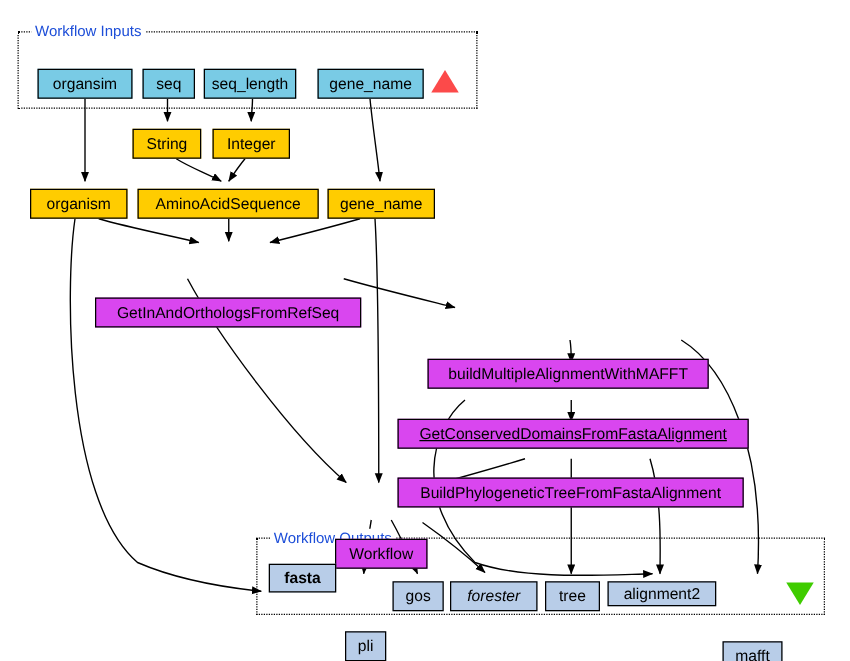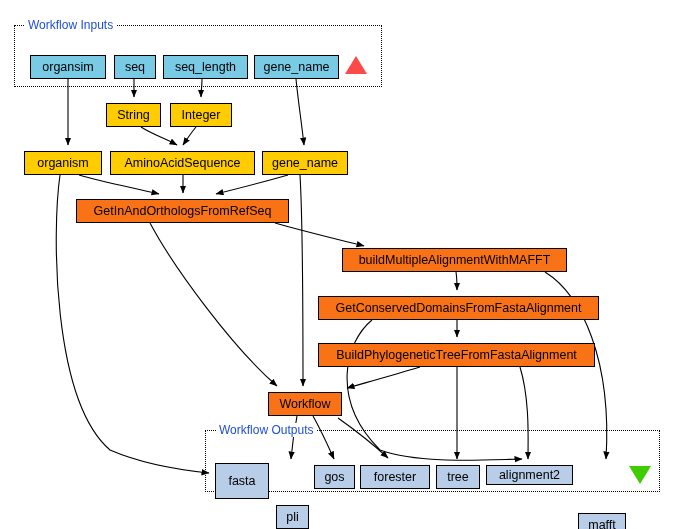--- a/index.html
+++ b/index.html
@@ -47,21 +47,21 @@
     align-items: center;
     justify-content: center;
     font-size: 12.5px;
     color: #000000;
     white-space: nowrap;
     line-height: 1;
     text-align: center;
   }
   .node.input  { background: #79cbe5; }
   .node.data   { background: #ffcc00; }
-  .node.proc   { background: #f97316; }
+  .node.proc   { background: #d946ef; margin-top: 39px; }
   .node.output { background: #b8cde8; }
   .tri {
     position: absolute;
     width: 0;
     height: 0;
   }
   .tri.up {
     border-left: 11px solid transparent;
     border-right: 11px solid transparent;
     border-bottom: 18px solid #fc4a4a;
@@ -112,36 +112,36 @@
 
   <div id="cluster-layer">
       <div class="cluster" style="left: 14px; top: 25px; width: 368px; height: 62px;"></div>
       <div class="cluster-label" style="left: 25px; top: 18px;">Workflow Inputs</div>
       <div class="cluster" style="left: 205px; top: 430px; width: 455px; height: 62px;"></div>
       <div class="cluster-label" style="left: 216px; top: 423px;">Workflow Outputs</div>
     </div>
   <div id="node-layer">
       <div class="node input" style="left: 30px; top: 55px; width: 76px; height: 24px;">organsim</div>
       <div class="node input" style="left: 114px; top: 55px; width: 42px; height: 24px;">seq</div>
-      <div class="node input" style="left: 163px; top: 55px; width: 85px; height: 24px;">seq_length</div>
+      <div class="node input" style="left: 163px; top: 55px; width: 74px; height: 24px;">seq_length</div>
       <div class="node input" style="left: 254px; top: 55px; width: 85px; height: 24px;">gene_name</div>
       <div class="node data" style="left: 106px; top: 103px; width: 55px; height: 24px;">String</div>
       <div class="node data" style="left: 170px; top: 103px; width: 62px; height: 24px;">Integer</div>
       <div class="node data" style="left: 24px; top: 151px; width: 78px; height: 24px;">organism</div>
       <div class="node data" style="left: 110px; top: 151px; width: 145px; height: 24px;">AminoAcidSequence</div>
       <div class="node data" style="left: 262px; top: 151px; width: 86px; height: 24px;">gene_name</div>
       <div class="node proc" style="left: 76px; top: 199px; width: 213px; height: 24px;">GetInAndOrthologsFromRefSeq</div>
       <div class="node proc" style="left: 342px; top: 248px; width: 225px; height: 24px;">buildMultipleAlignmentWithMAFFT</div>
-      <div class="node proc" style="left: 318px; top: 296px; width: 281px; height: 24px;">GetConservedDomainsFromFastaAlignment</div>
+      <div class="node proc" style="left: 318px; top: 296px; width: 281px; height: 24px; text-decoration: underline;">GetConservedDomainsFromFastaAlignment</div>
       <div class="node proc" style="left: 318px; top: 343px; width: 277px; height: 24px;">BuildPhylogeneticTreeFromFastaAlignment</div>
       <div class="node proc" style="left: 268px; top: 392px; width: 74px; height: 24px;">Workflow</div>
-      <div class="node output" style="left: 215px; top: 463px; width: 54px; height: 36px;">fasta</div>
+      <div class="node output" style="left: 215px; top: 451px; width: 54px; height: 23px; font-weight: bold;">fasta</div>
       <div class="node output" style="left: 276px; top: 465px; width: 33px; height: 24px; margin-top: 40px;">pli</div>
       <div class="node output" style="left: 314px; top: 465px; width: 41px; height: 24px;">gos</div>
-      <div class="node output" style="left: 360px; top: 465px; width: 70px; height: 24px;">forester</div>
+      <div class="node output" style="left: 360px; top: 465px; width: 70px; height: 24px; font-style: italic;">forester</div>
       <div class="node output" style="left: 436px; top: 465px; width: 44px; height: 24px;">tree</div>
       <div class="node output" style="left: 486px; top: 465px; width: 87px; height: 20px;">alignment2</div>
       <div class="node output" style="left: 578px; top: 465px; width: 48px; height: 24px; margin-top: 48px;">mafft</div>
     </div>
   <div id="marker-layer">
       <div class="tri up" style="left: 345px; top: 56px;"></div>
       <div class="tri down" style="left: 629px; top: 466px;"></div>
     </div>
 
 </div>

